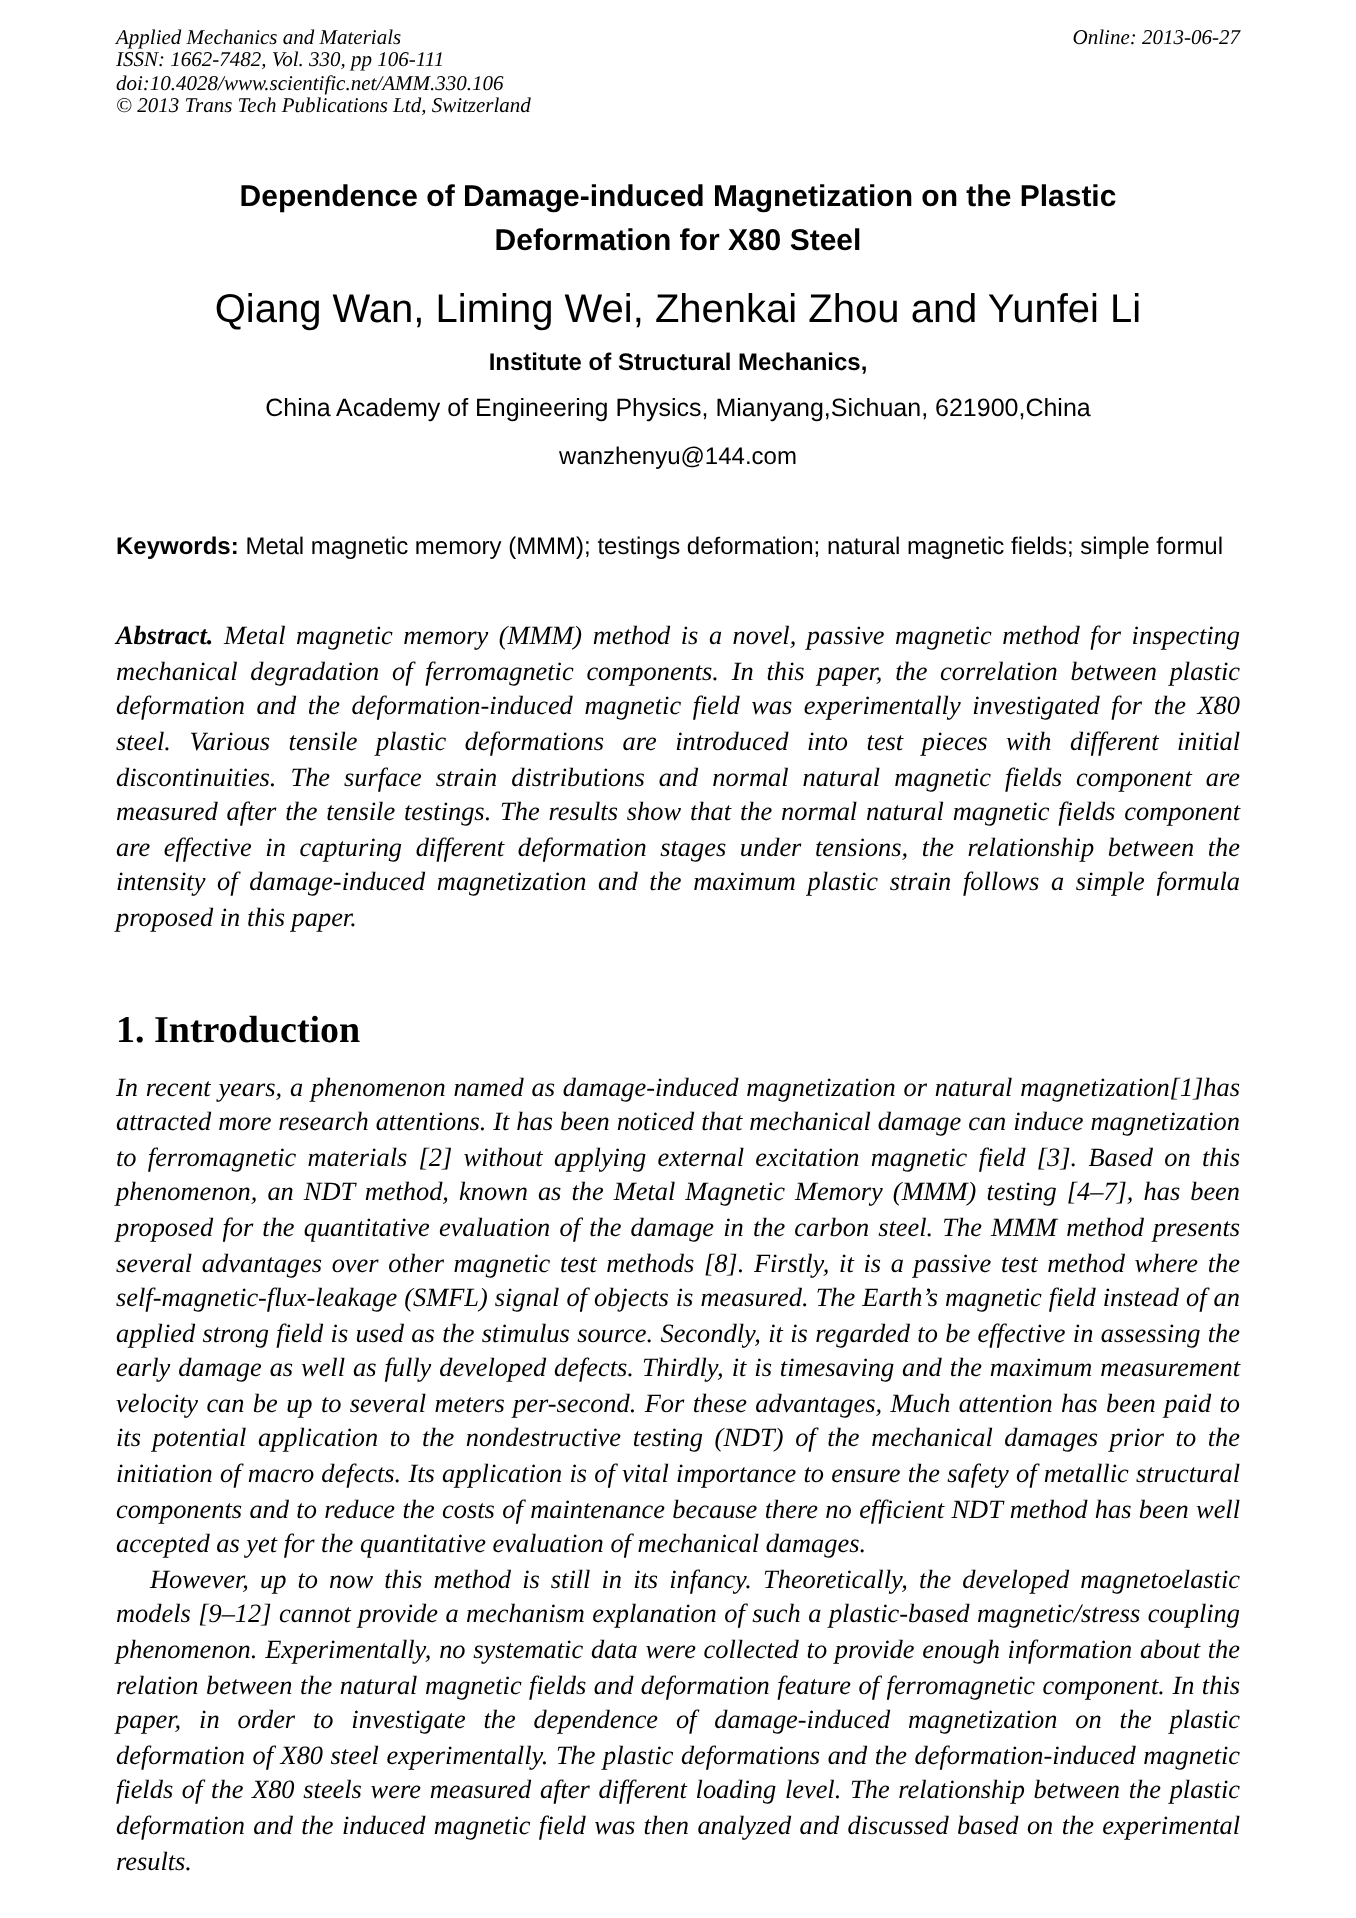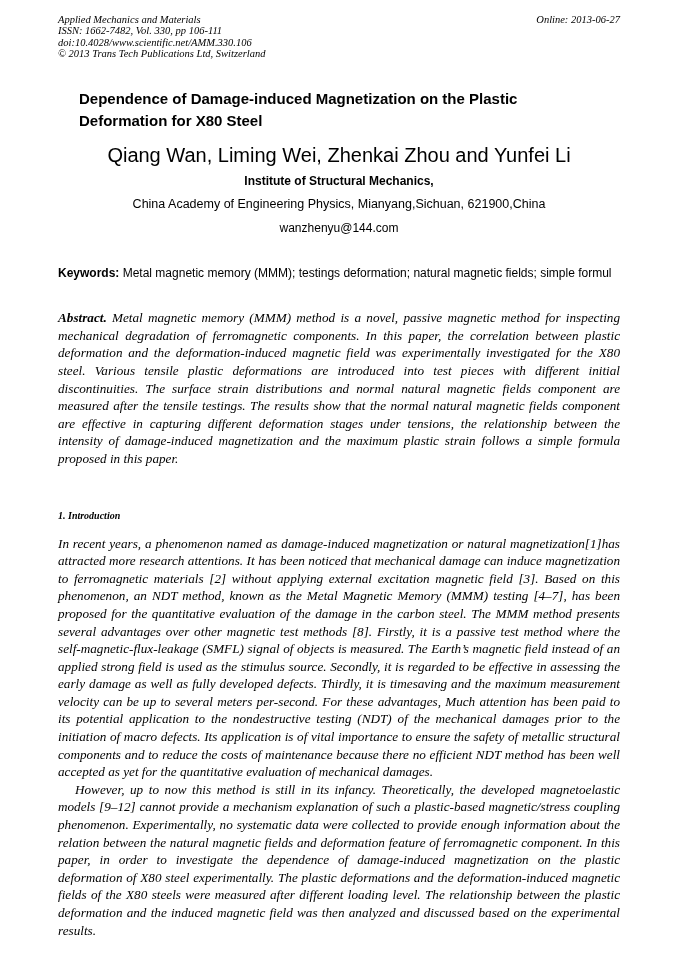--- a/index.html
+++ b/index.html
@@ -27,20 +27,21 @@
     font-size: 10.5px;
     line-height: 11.3px;
   }
   .jheader .hline { white-space: nowrap; }
   .jheader .online { text-align: right; }
 
   
   .paper-title {
     margin: 29px auto 0 auto;
     max-width: 520px;
+    text-align: center;
     font-family: "Liberation Sans", sans-serif;
     font-weight: bold;
     font-size: 15px;
     line-height: 22px;
   }
   .authors {
     margin-top: 15px;
     text-align: center;
     font-family: "Liberation Sans", sans-serif;
     font-size: 20px;
@@ -82,24 +83,23 @@
     font-size: 13.2px;
     line-height: 17.6px;
     text-align: justify;
     margin: 0;
     font-style: italic;
   }
   .abstract { margin-top: 28px; }
   .section-heading {
     margin: 39px 0 0 0;
     font-family: "Liberation Serif", serif;
-    font-size: 10px;
+    font-size: 19px;
     font-weight: bold;
     line-height: 17px;
-    font-style: italic;
   }
   .first-par { margin-top: 11px; }
   .indent-par { text-indent: 17px; }
 </style>
 </head>
 <body>
 
 <div class="page">
 
   <div class="jheader">

